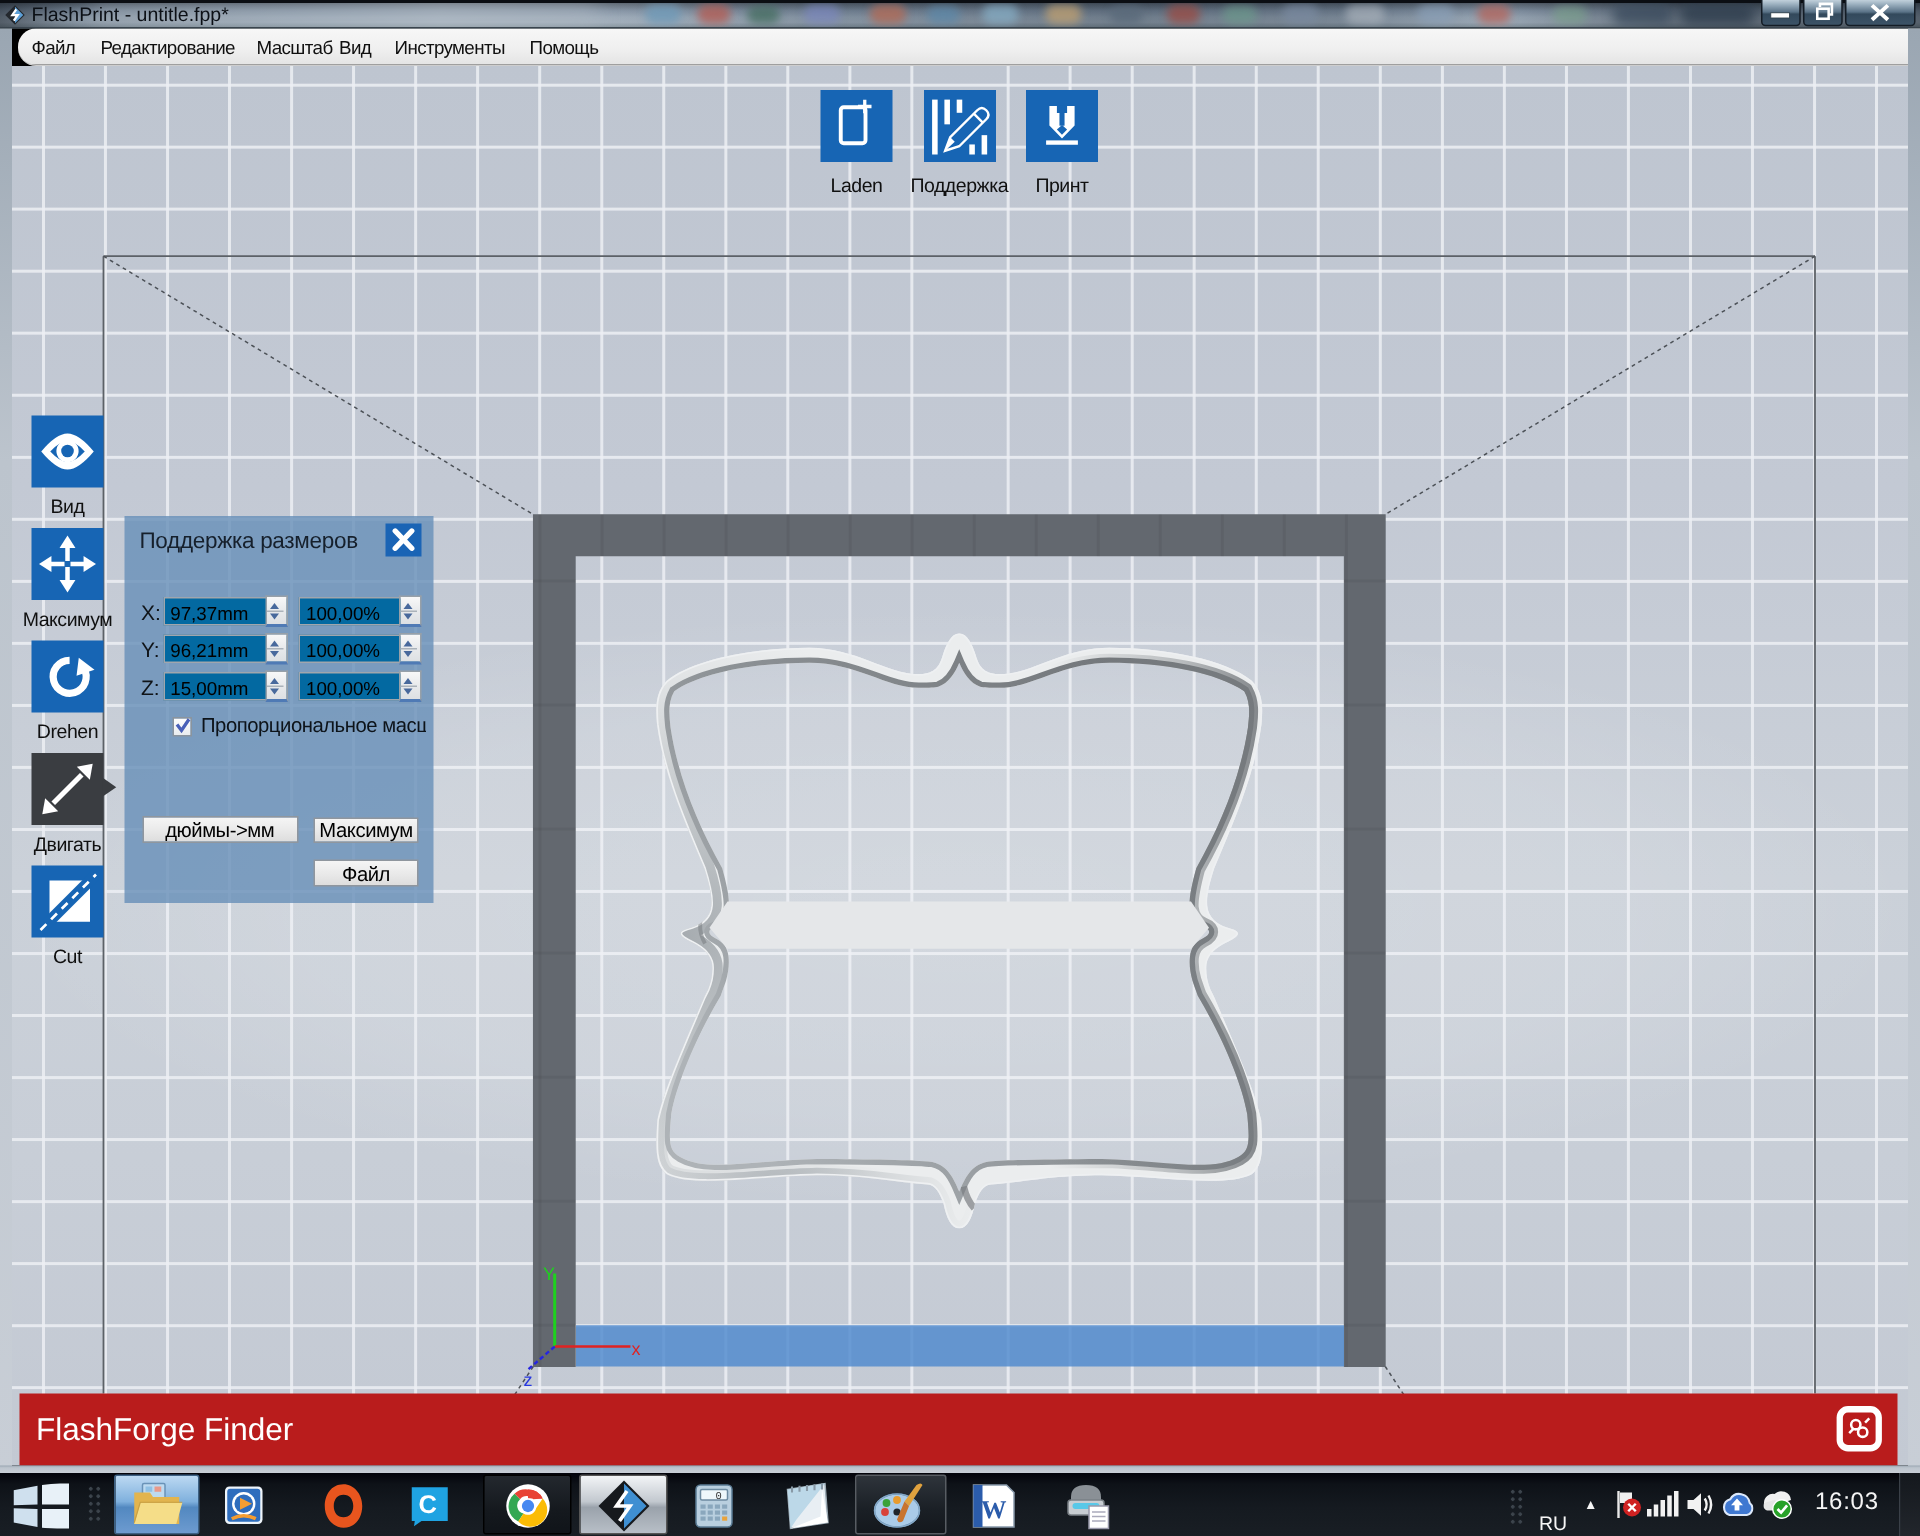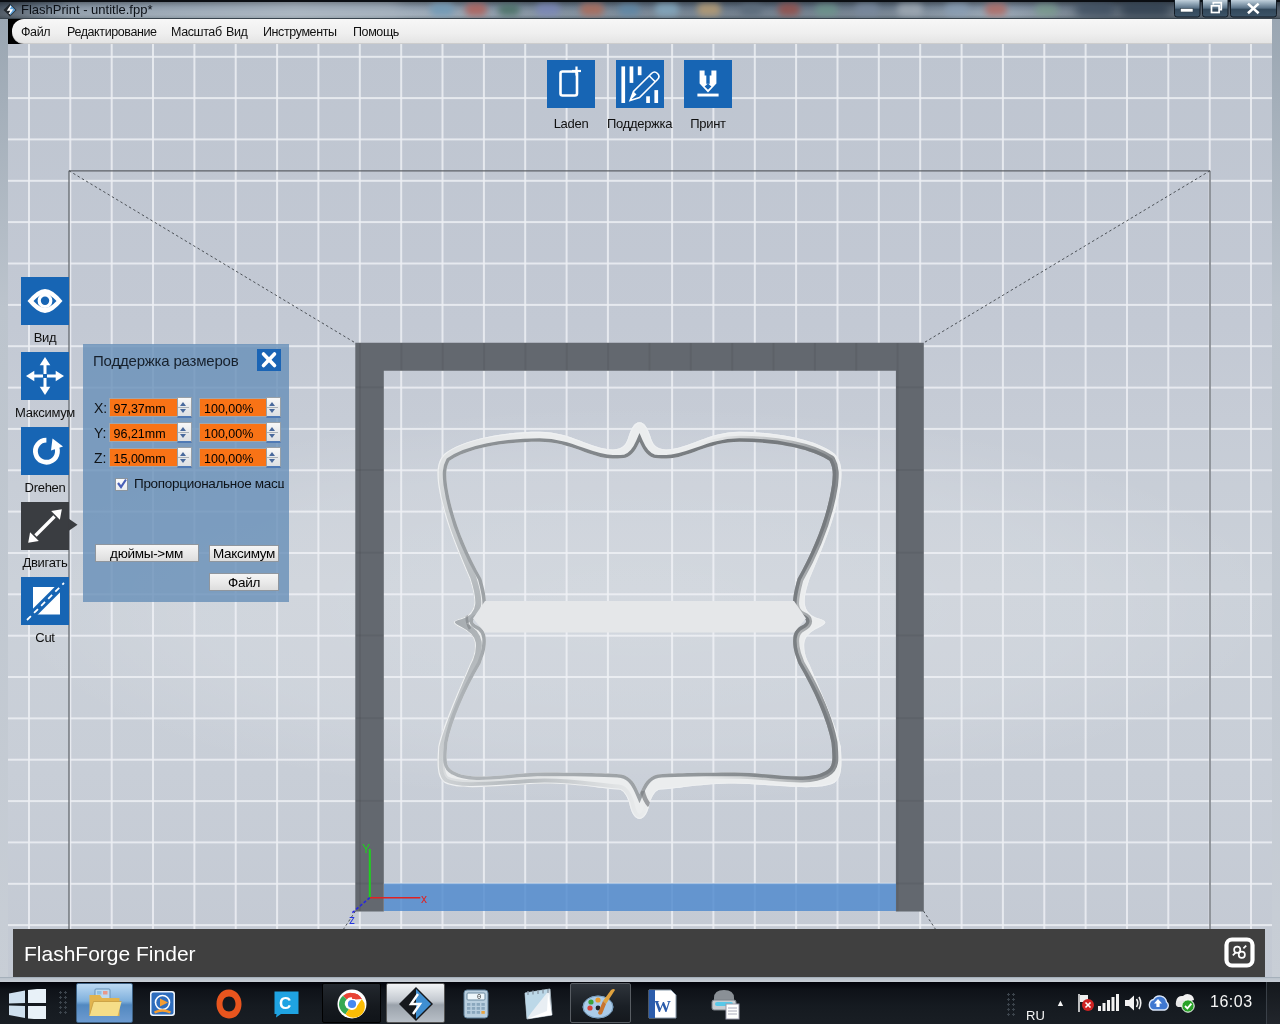--- a/index.html
+++ b/index.html
@@ -9,27 +9,27 @@
 #menubar { position:absolute; left:12px; top:19px; width:1280px; height:25px;
   background:linear-gradient(180deg,#f7f7f7,#efefef 60%,#e4e4e4); border-bottom:1px solid #cdcdcd;border-radius:12px; }
 .menuitem { position:absolute; top:6px; font-size:12.5px; color:#101010; letter-spacing:-0.4px; }
 #client { position:absolute; left:8px; top:44px; width:1264px; height:933px;
   background:linear-gradient(180deg,#bec5d0 0%,#c3c9d4 30%,#cbd1d9 58%,#c8ced7 78%,#c3c9d3 100%); }
 .winborder { position:absolute; background:linear-gradient(180deg,#9aa6b2,#bcc4cd 30%,#c8ced6); }
 .sq { position:absolute; width:48px; height:48px; background:#1765b4; }
 .sqlabel { position:absolute; font-size:13px; color:#101010; text-align:center; letter-spacing:-0.3px; }
 #dialog { position:absolute; left:83px; top:344px; width:206px; height:258px; background:rgba(102,142,184,0.80); }
 #dlgtitle { position:absolute; left:10px; top:8px; font-size:15px; color:#16202c; letter-spacing:-0.2px;}
-.fld { position:absolute; height:19px; background:#f97316; border:1px solid #a0a6ad; font-size:12.5px; color:#000; }
+.fld { position:absolute; height:19px; background:#0369a1; border:1px solid #a0a6ad; font-size:12.5px; color:#000; }
 .rowlab { position:absolute; font-size:14px; color:#101418; }
 .spinbtn { position:absolute; width:15px; height:21px; background:linear-gradient(180deg,#f8f8f8,#e8eaec 50%,#dde0e3);
   border:1px solid #97a0a8; border-bottom:2px solid #4f7ab5; }
 .dlgbtn { position:absolute; background:linear-gradient(180deg,#f5f5f5,#e9e9e9 55%,#dddddd); border:1px solid #8f969e;
   font-size:13.5px; color:#000; text-align:center; letter-spacing:-0.3px; }
-#fbar { position:absolute; left:13px; top:929px; width:1252px; height:48px; background:#404040; }
+#fbar { position:absolute; left:13px; top:929px; width:1252px; height:48px; background:#b91c1c; }
 #fbar .t { position:absolute; left:11px; top:13px; color:#fff; font-size:21px; }
 #taskbar { position:absolute; left:0; top:982px; width:1280px; height:42px;
   background:linear-gradient(180deg,#02030a 0%,#0e1218 18%,#151a20 55%,#191e24 100%); }
 .tbtn { position:absolute; top:1px; height:40px; border-radius:2px; }
 .tray { position:absolute; color:#f5f5f5; }
 </style></head>
 <body>
 
 <div id="titlebar">
   <div class="abs" style="left:0;top:0;width:1280px;height:19px;background:linear-gradient(90deg, rgba(16,22,30,0.5) 0%, rgba(16,22,30,0.12) 4%, rgba(255,255,255,0.06) 15%, rgba(255,255,255,0.2) 23%, rgba(255,255,255,0.1) 32%, rgba(18,28,40,0.12) 42%, rgba(18,28,40,0.28) 58%, rgba(18,28,40,0.22) 70%, rgba(255,255,255,0.04) 78%, rgba(8,14,22,0.35) 87%, rgba(8,14,22,0.45) 100%);"></div>

